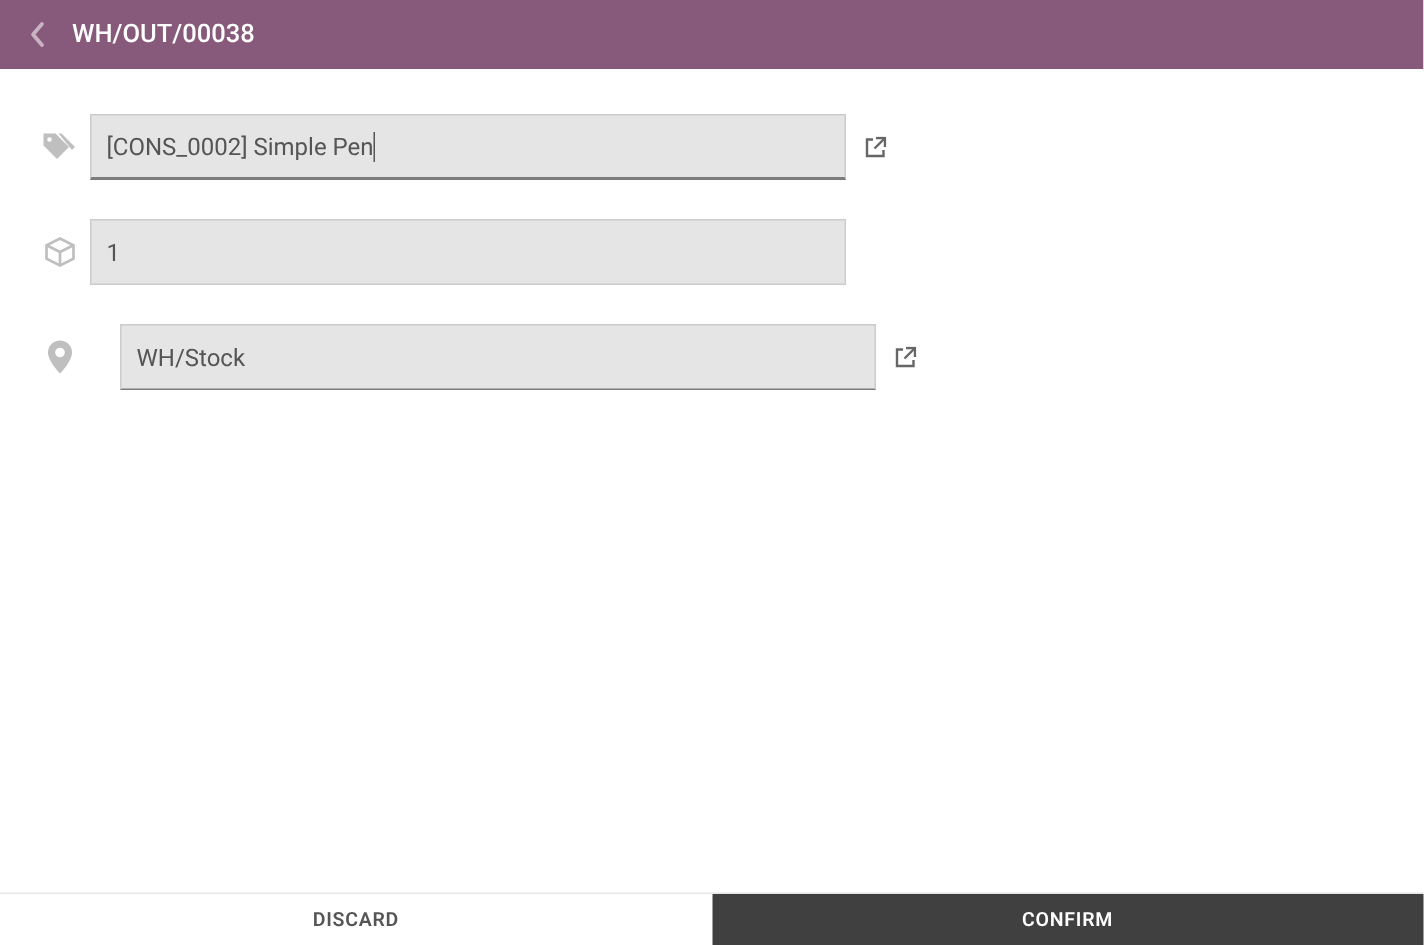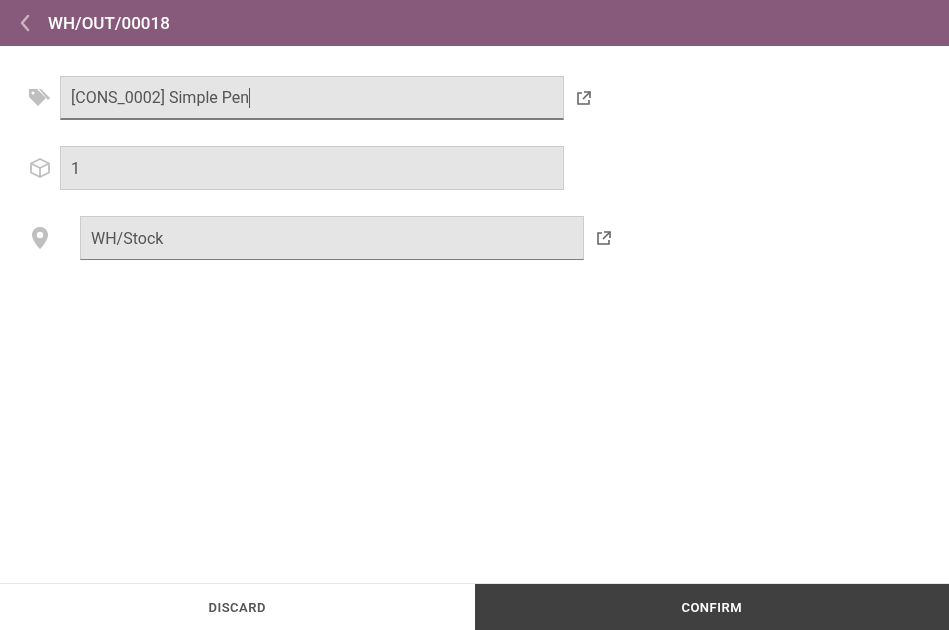--- a/index.html
+++ b/index.html
@@ -77,21 +77,21 @@
     margin-left: 12px;
     color: #888;
     cursor: pointer;
     display: flex;
     align-items: center;
   }
   .footer {
     position: absolute;
     bottom: 0; left: 0;
     width: 949px;
-    height: 47px;
+    height: 35px;
     display: flex;
     border-top: 1px solid #e6e6e6;
   }
   .btn {
     flex: 1 1 50%;
     display: flex;
     align-items: center;
     justify-content: center;
     font-size: 13px;
     font-weight: 600;
@@ -110,21 +110,21 @@
 </style>
 </head>
 <body>
 
 <div class="header">
   <div class="back-btn">
     <svg width="12" height="18" viewBox="0 0 12 18">
       <path d="M 9 2 L 3 9 L 9 16" stroke="#c9b3c2" stroke-width="2.5" fill="none" stroke-linecap="round" stroke-linejoin="round"></path>
     </svg>
   </div>
-  <div class="title">WH/OUT/00018</div>
+  <div class="title">WH/OUT/00038</div>
 </div>
 
 <div class="content">
 
   <div class="row">
     <div class="row-icon">
       <svg width="24" height="20" viewBox="0 0 24 20">
         <path d="M1 1 H9 L18 10 L10 18 L1 9 Z" fill="#bfbfbf"></path>
         <circle cx="5" cy="5" r="1.5" fill="#fff"></circle>
         <path d="M11 1 H13 L22 10 L20 12" fill="#bfbfbf"></path>

